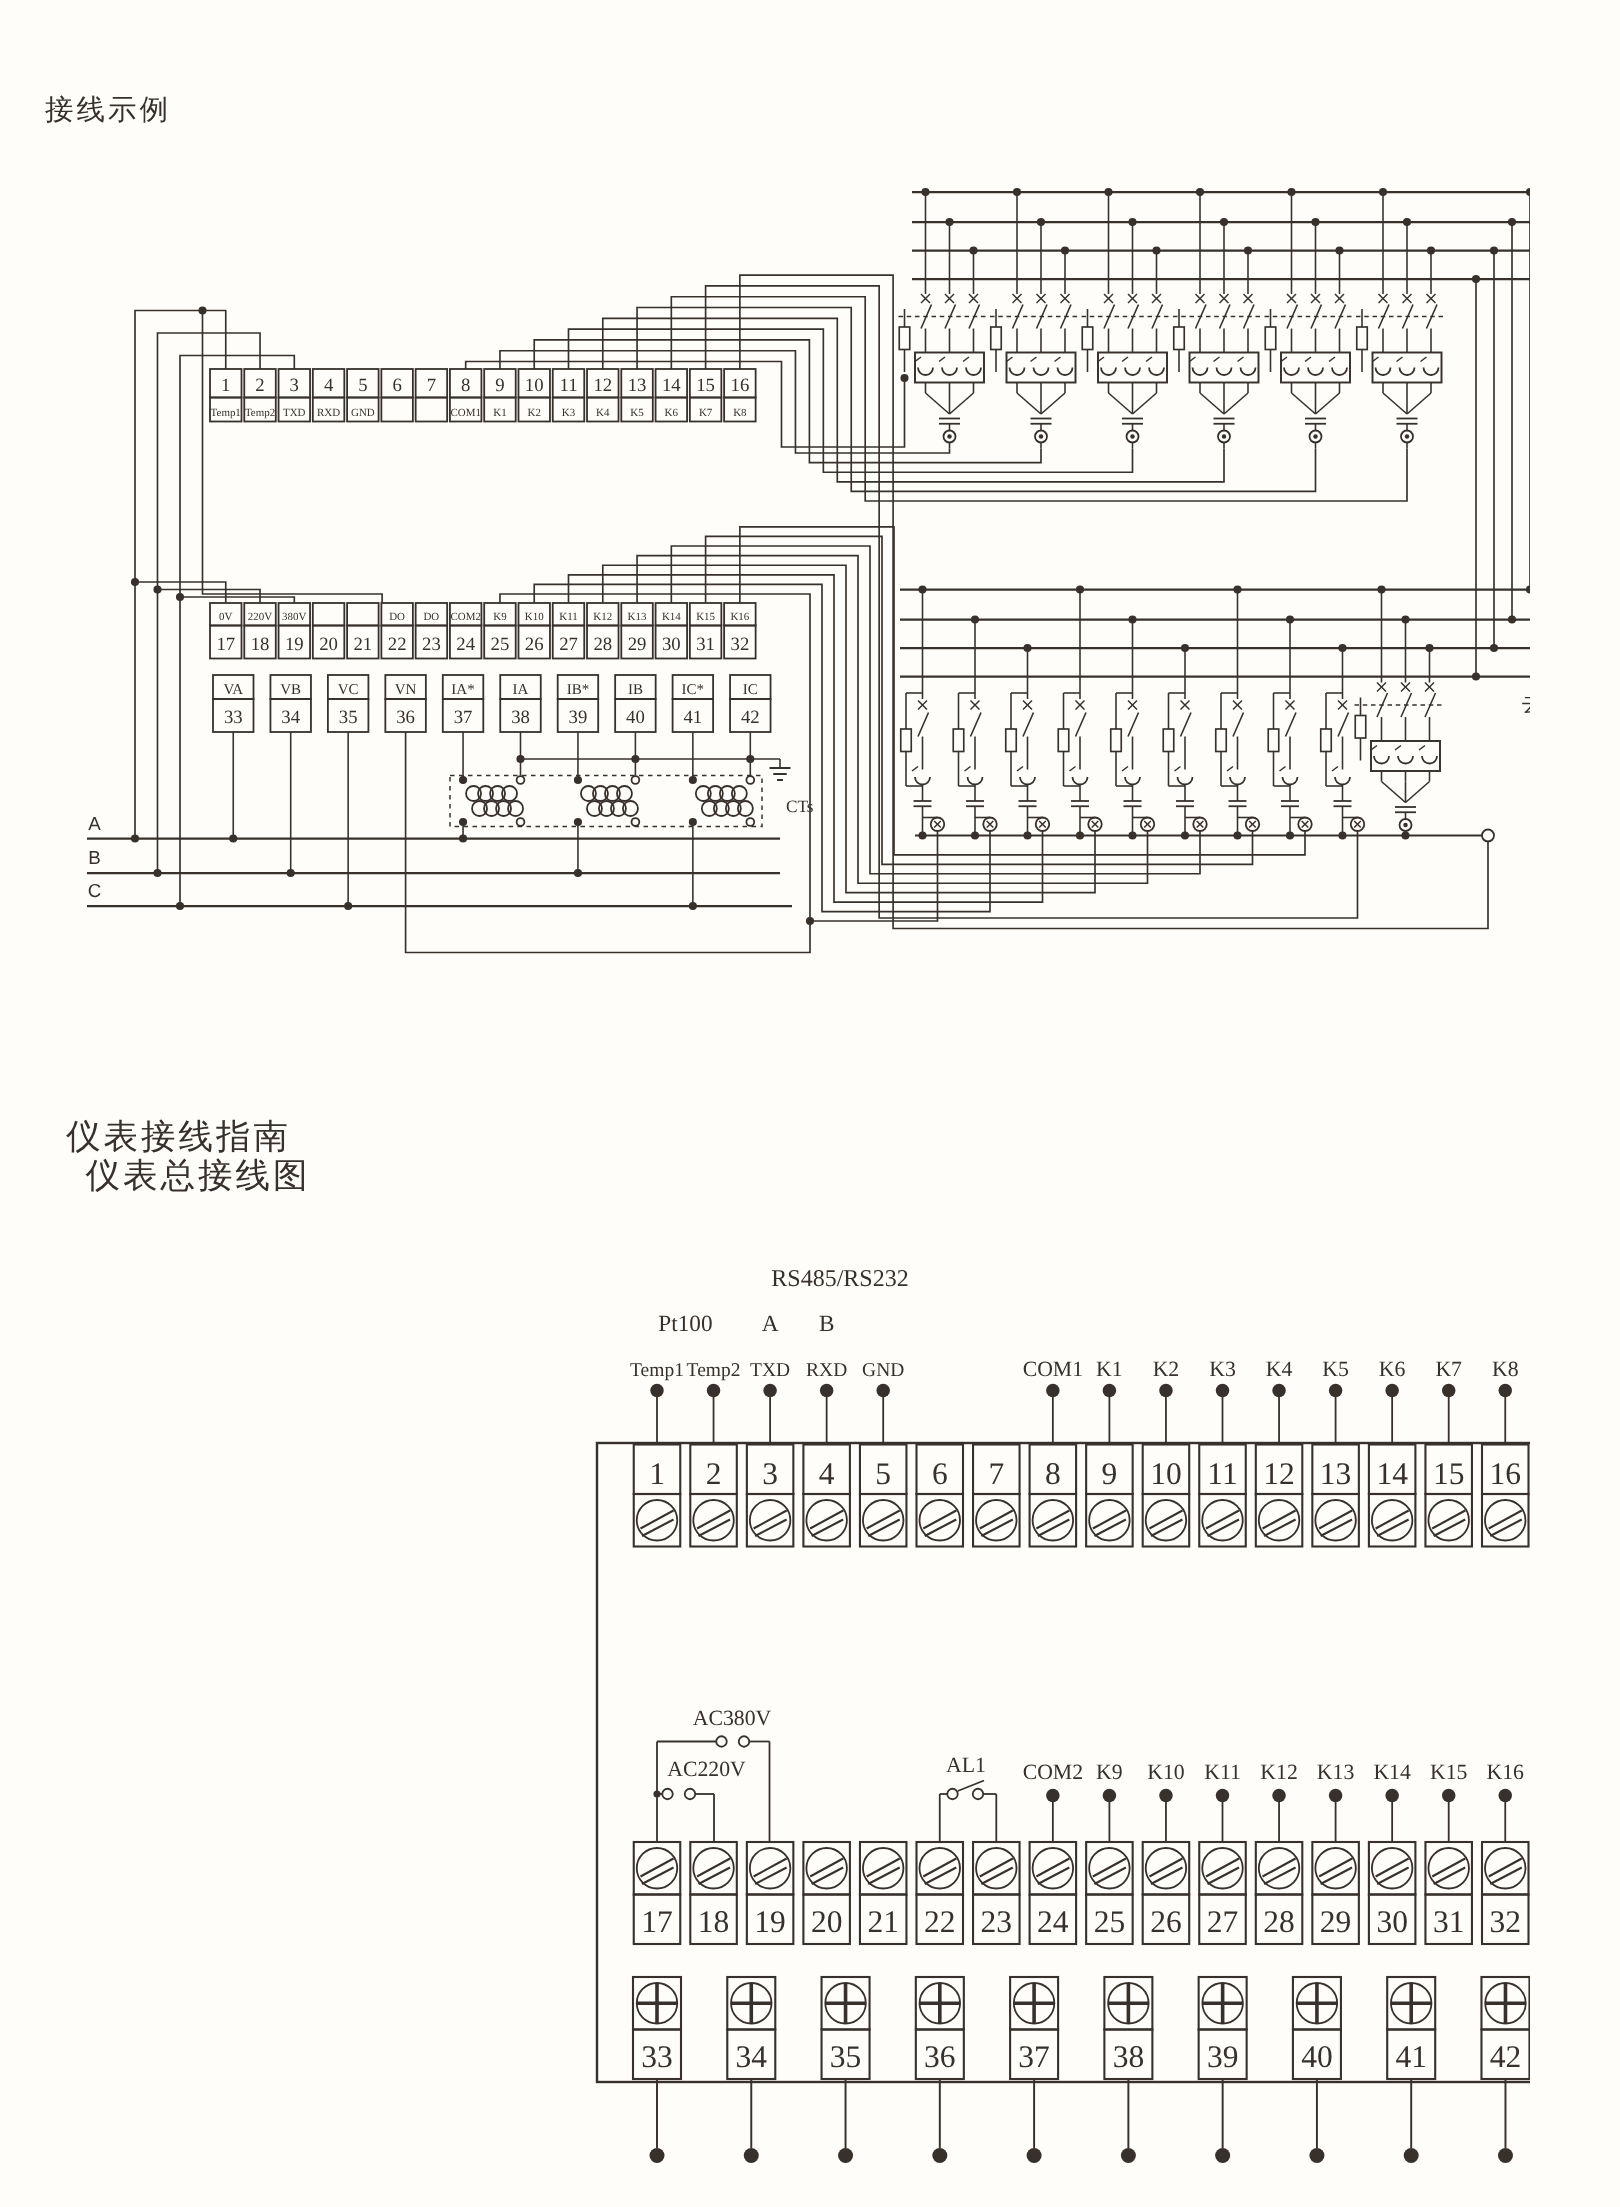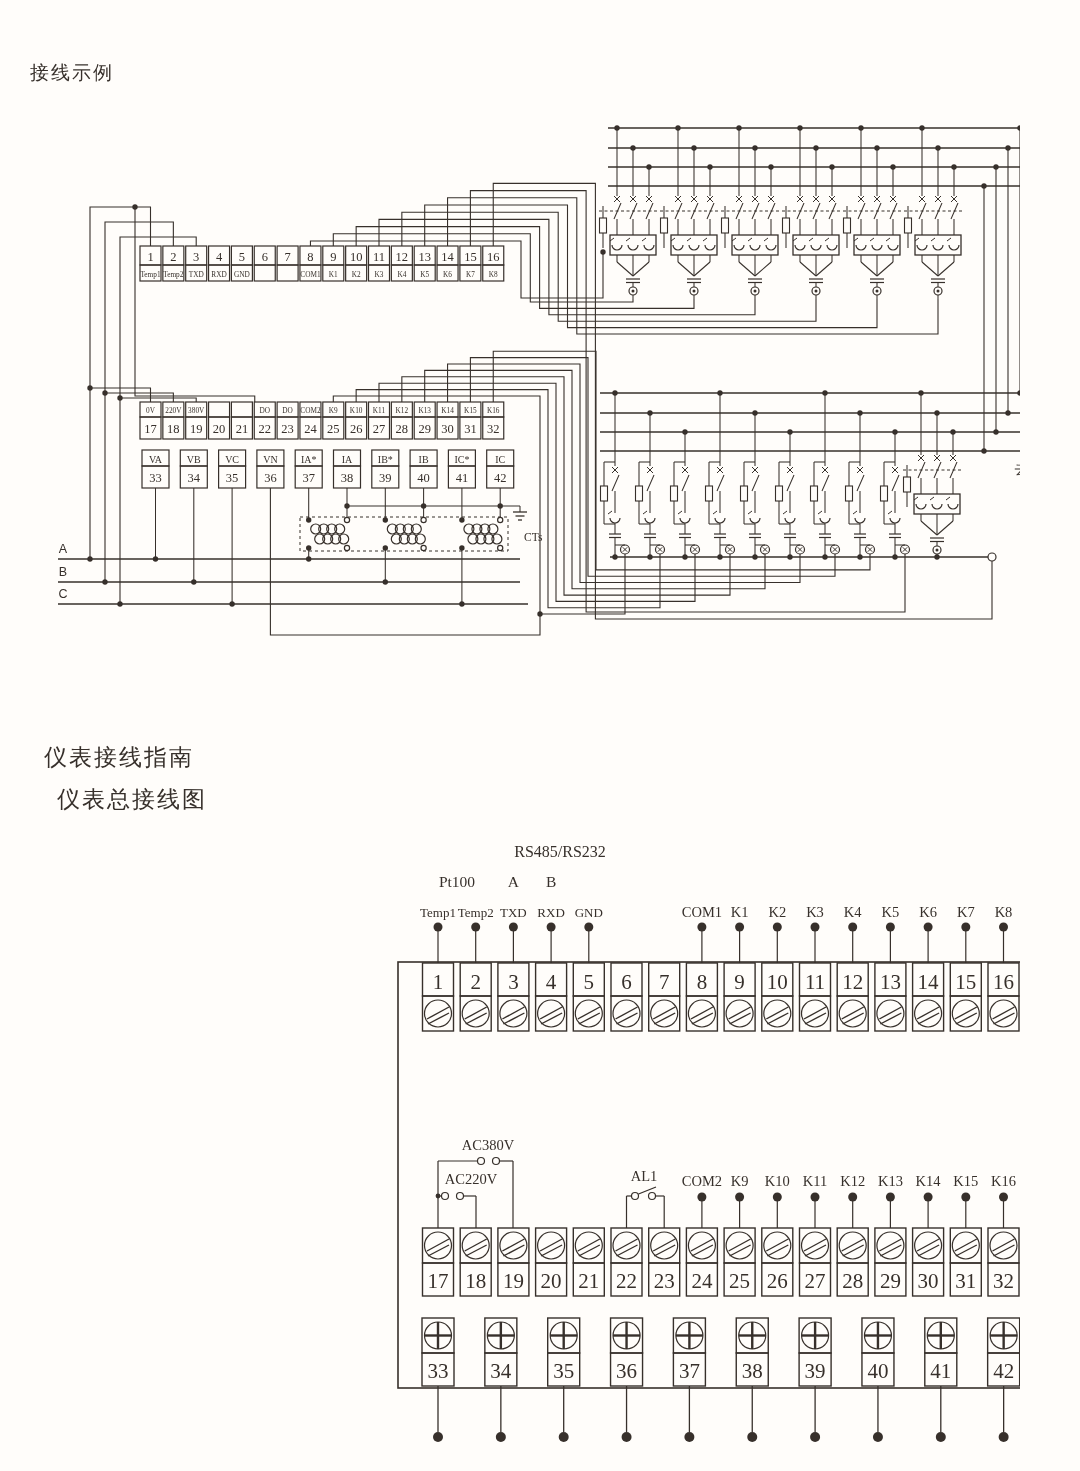--- a/index.html
+++ b/index.html
@@ -1,21 +1,21 @@
 <!DOCTYPE html>
 <html><head>
 <meta charset="utf-8">
 <style>
   html,body{margin:0;padding:0;}
   body{width:1080px;height:1471px;background:#fffdfa;font-family:"Liberation Serif",serif;}
   .page{position:relative;width:1020px;height:1471px;overflow:hidden;}
   .title{position:absolute;color:#37302b;}
   #t-example{left:30px;top:60px;font-size:19px;letter-spacing:2px;}
   #t-guide{left:44px;top:742px;font-size:23px;letter-spacing:2px;}
-  #t-overall{left:57px;top:784px;font-size:23px;letter-spacing:2px;}
+  #t-overall{left:57px;top:768px;font-size:23px;letter-spacing:2px;}
   svg{position:absolute;left:0;top:0;}
 </style>
 </head>
 <body>
 
 <div class="page">
   <div class="title" id="t-example">接线示例</div>
   <div class="title" id="t-guide">仪表接线指南</div>
   <div class="title" id="t-overall">仪表总接线图</div>
   <svg id="diagram" width="1080" height="1471" viewBox="0 0 1080 1471">

